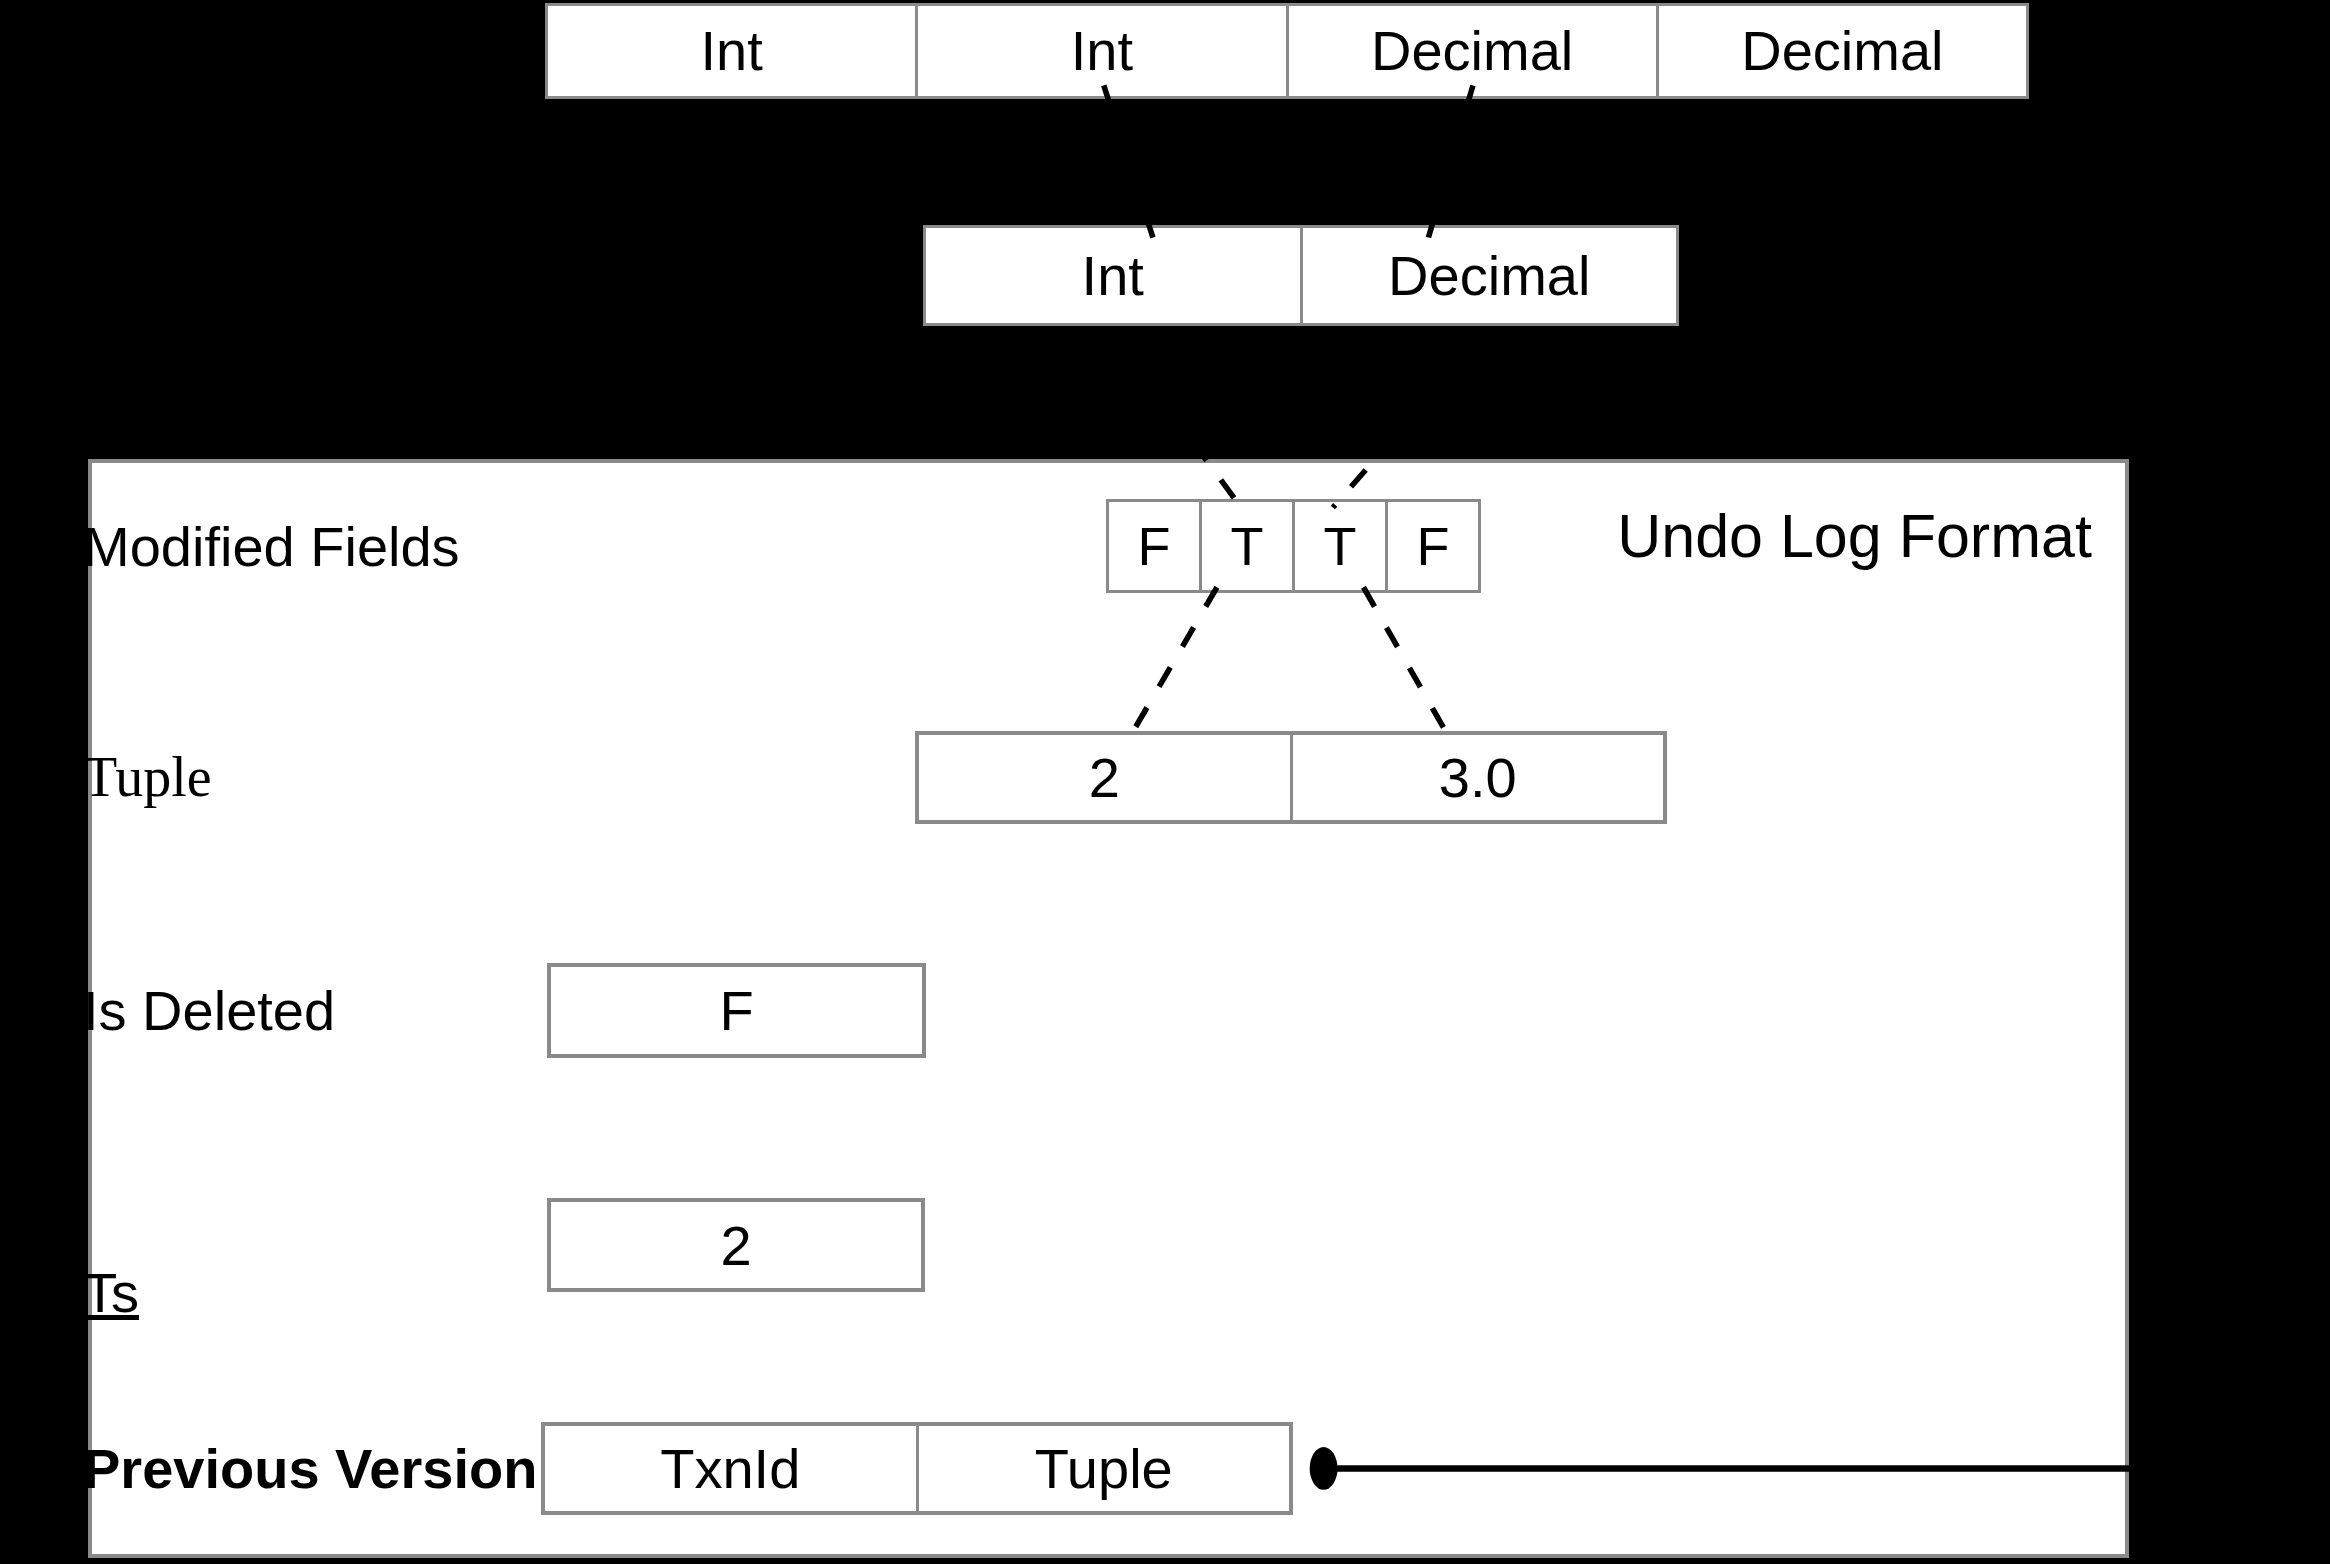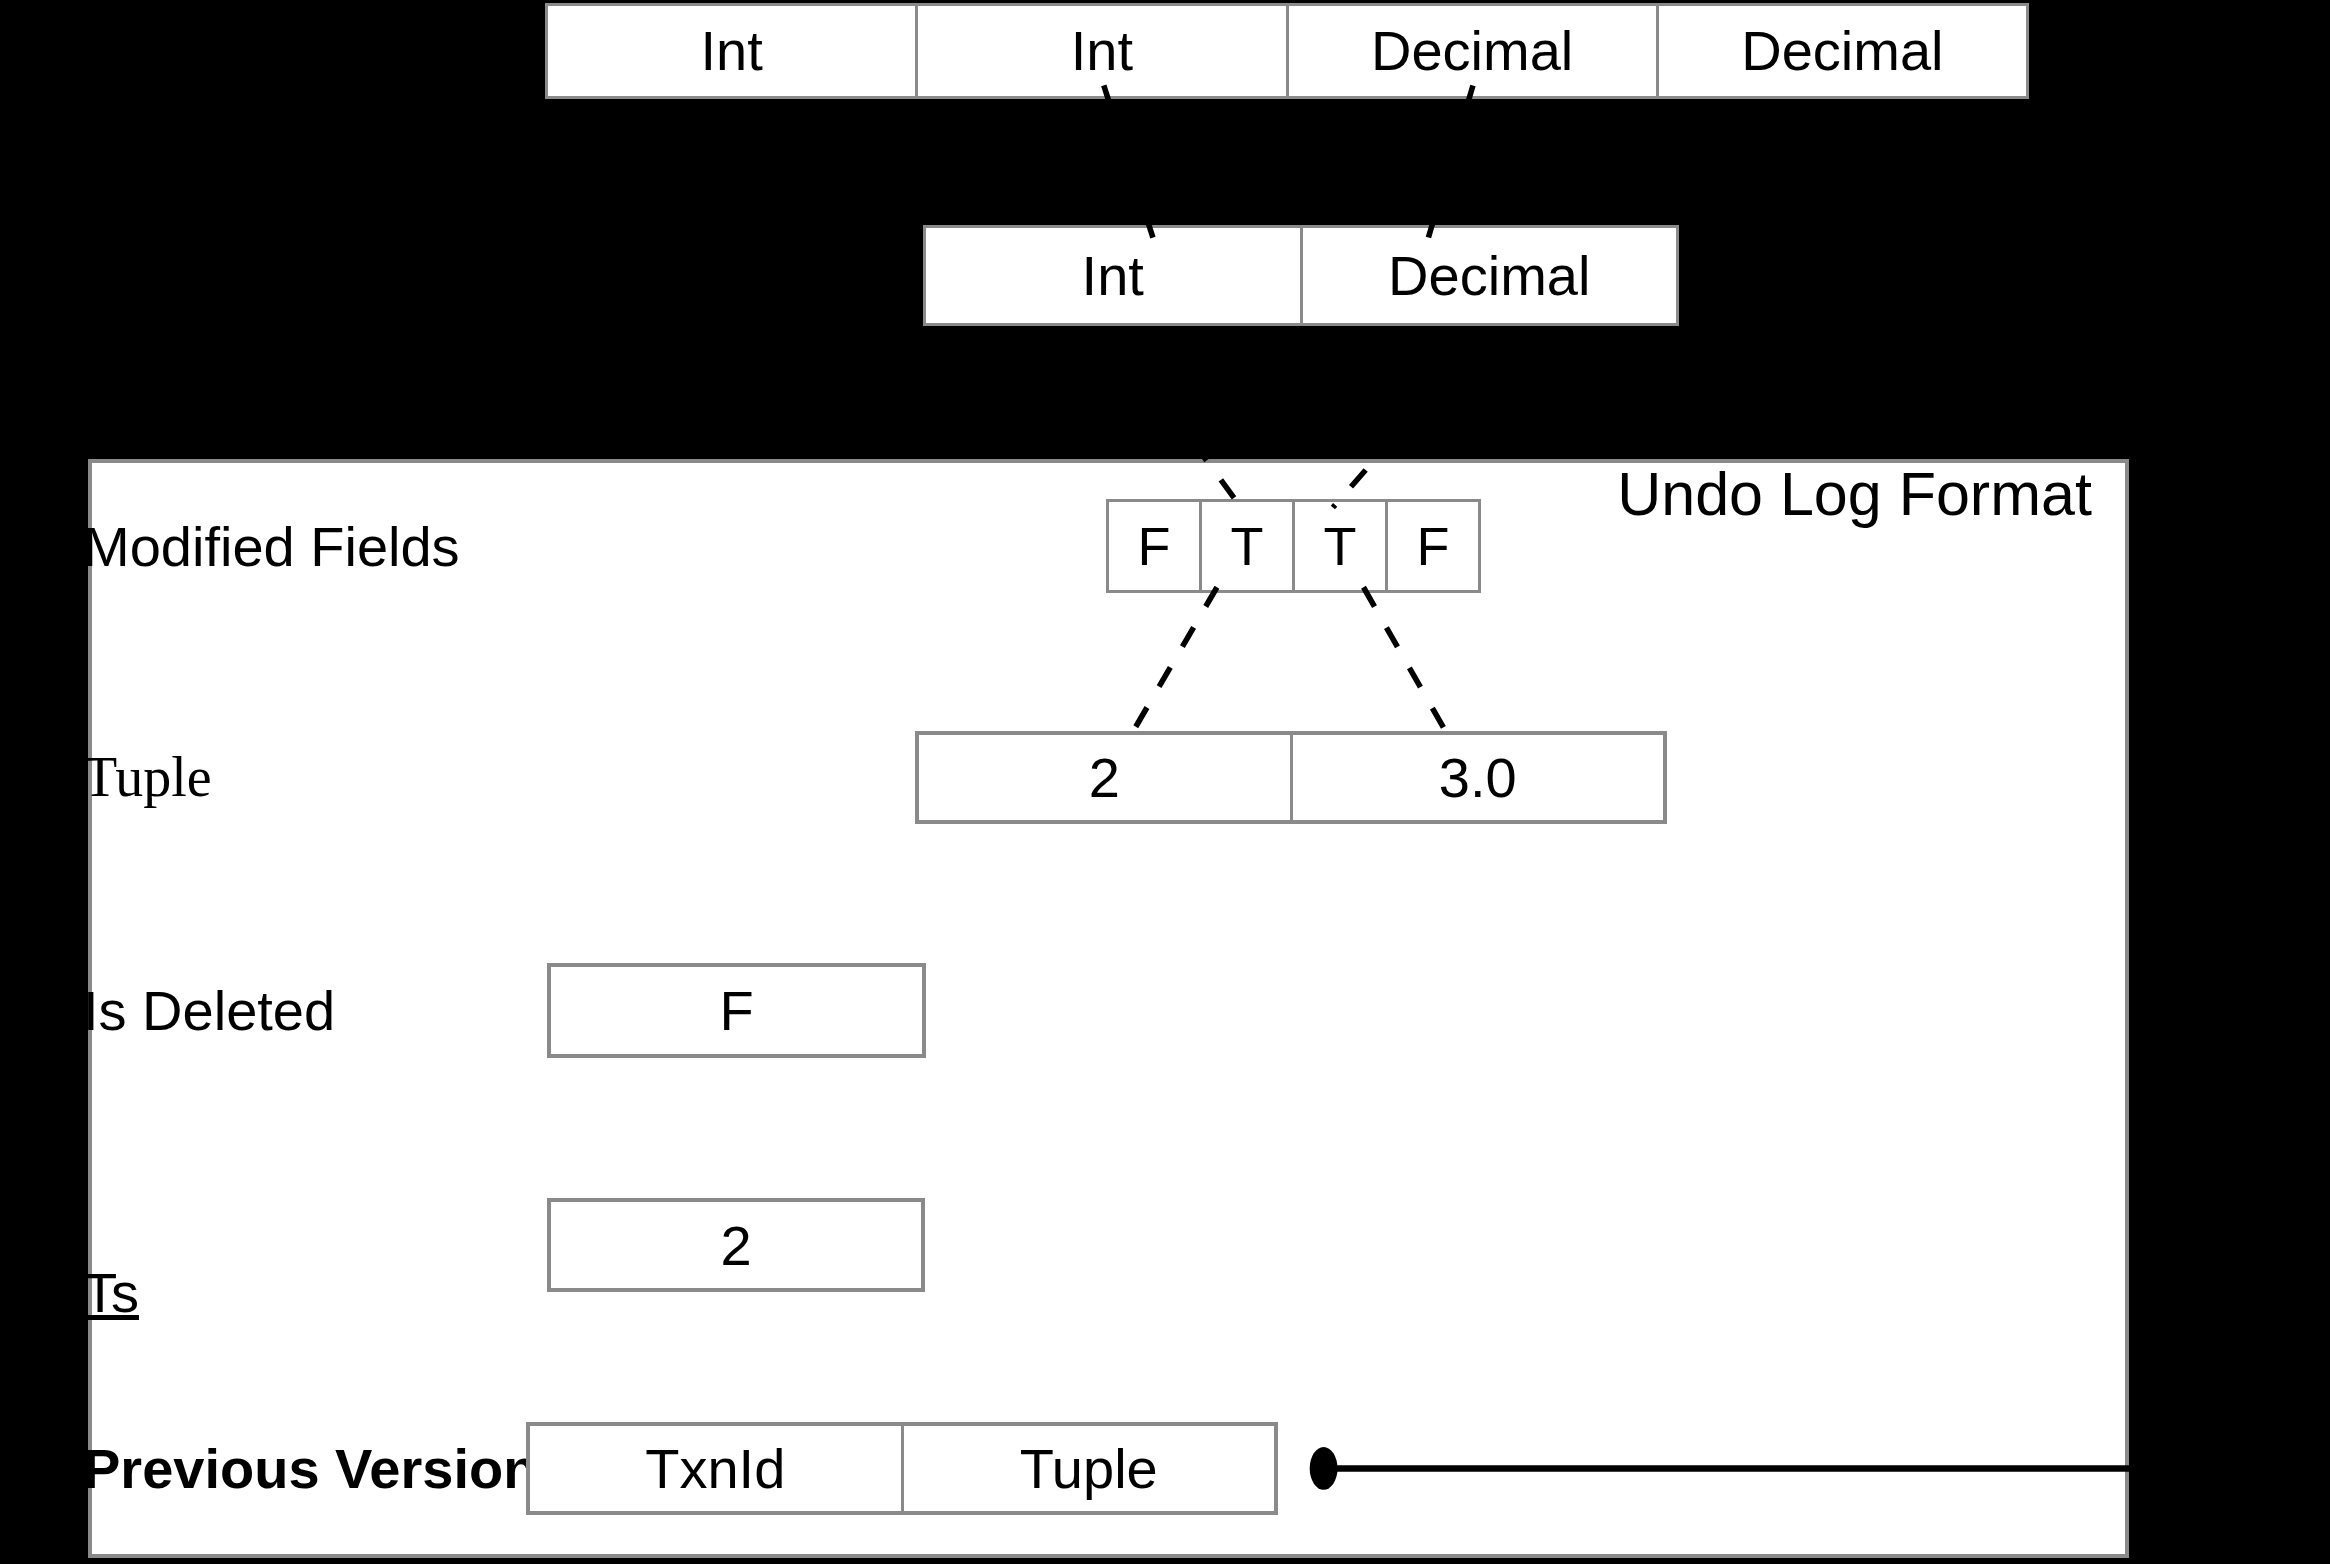--- a/index.html
+++ b/index.html
@@ -29,21 +29,21 @@
   .cell:first-child{border-left:none;}
   .label{
     position:absolute;
     left:83px;width:445px;
     text-align:left;
     font-size:56px;line-height:58px;
     white-space:nowrap;
   }
   .title{
     position:absolute;
-    left:1595px;top:462px;width:519px;
+    left:1595px;top:504px;width:519px;
     text-align:center;
     font-size:61px;line-height:65px;
     white-space:nowrap;
   }
   .overlay{
     position:absolute;left:0;top:0;width:2330px;height:1565px;
     pointer-events:none;
   }
 </style>
 </head>
@@ -86,21 +86,21 @@
   </div>
 
   <div class="panel cells" style="left:547px;top:963px;width:379px;height:95px;">
     <div class="cell">F</div>
   </div>
 
   <div class="panel cells" style="left:547px;top:1198px;width:378px;height:94px;">
     <div class="cell">2</div>
   </div>
 
-  <div class="panel cells" style="left:526px;top:1422px;width:752px;height:93px;">
+  <div class="panel cells" style="left:541px;top:1422px;width:752px;height:93px;">
     <div class="cell">TxnId</div>
     <div class="cell">Tuple</div>
   </div>
 
   <svg class="overlay" viewBox="0 0 2512 1687" xmlns="http://www.w3.org/2000/svg">
     <g stroke="#000" stroke-width="6" stroke-dasharray="24 26" fill="none">
       <line x1="1190" y1="92" x2="1243" y2="256"></line>
       <line x1="1588" y1="92" x2="1540" y2="256"></line>
       <line x1="1198" y1="356" x2="1338" y2="547"></line>
       <line x1="1604" y1="356" x2="1437" y2="547"></line>

